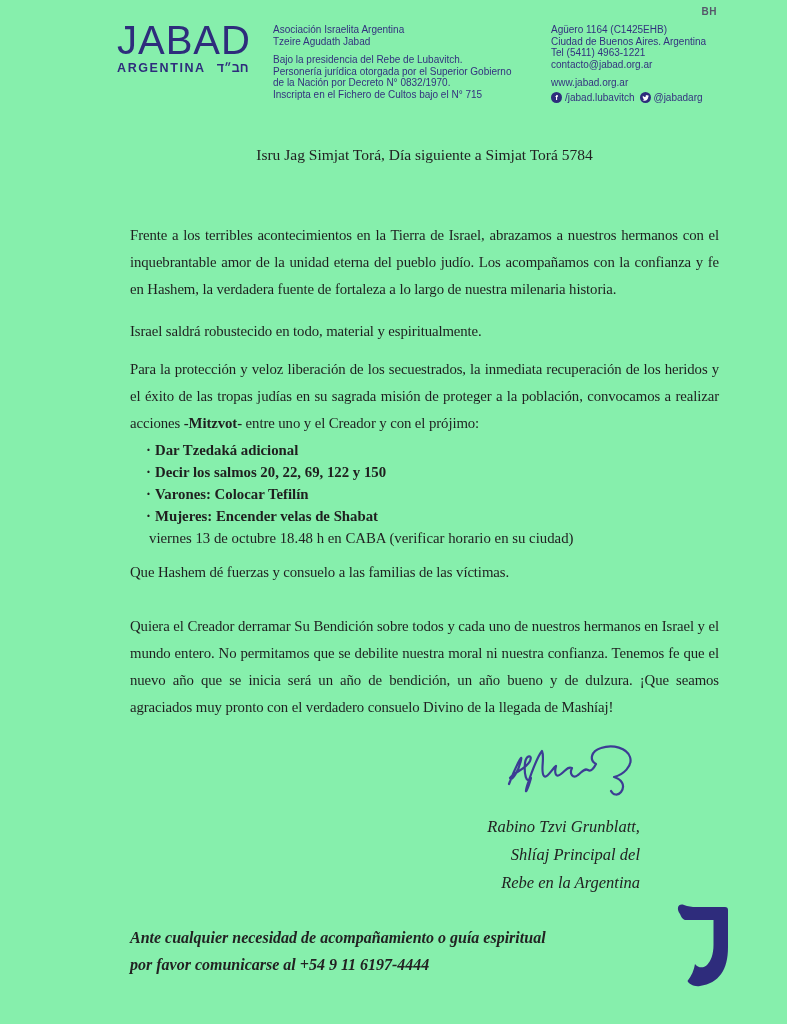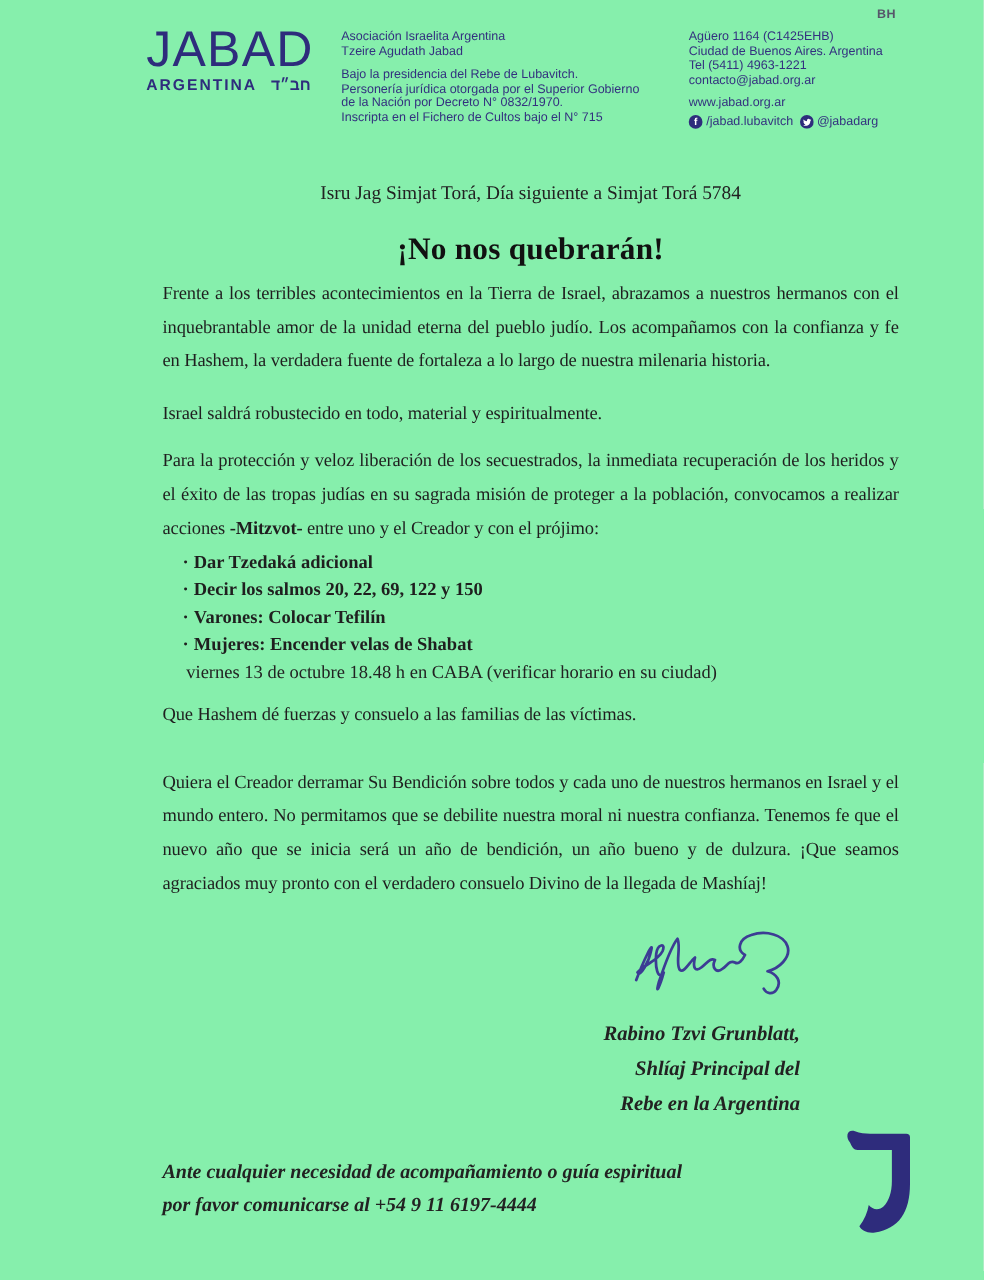--- a/index.html
+++ b/index.html
@@ -59,21 +59,21 @@
   .p4 { top:559px; }
   .p5 { top:574px;margin-top:39px; }
   .action-list { top:439px; left:146px; width:560px; font-size:14.8px; line-height:22px; }
   .action-item { font-weight:bold; }
   .action-item .bullet { display:inline-block; width:9px; font-weight:bold; }
   .action-note { padding-left:3px; color:#222; }
   
   .sig-scrawl { position:absolute; left:497px; top:740px; }
   .sig-text {
     position:absolute; top:813px; right:147px; text-align:right;
-    font-size:16.5px; line-height:28px; font-weight:bold; font-style:italic; color:#222;
+    font-size:16.5px; line-height:28px; font-weight:normal; font-style:italic; color:#222;
   }
   
   .footer-note {
     position:absolute; left:130px; top:924px;
     font-style:italic; font-weight:bold; font-size:16px; line-height:27px; color:#222;
   }
   .j-logo { position:absolute; left:670px; top:900px; }
 </style>
 </head>
 <body>
@@ -122,21 +122,20 @@
             </svg>
           </span>
           <span>@jabadarg</span>
         </span>
       </div>
     </div>
   </header>
 
   <div class="abs dateline">Isru Jag Simjat Torá, Día siguiente a Simjat Torá 5784</div>
 
-  <h1 class="abs title">¡No nos quebrarán!</h1>
 
   <p class="abs para p1">Frente a los terribles acontecimientos en la Tierra de Israel, abrazamos a nuestros hermanos con el inquebrantable amor de la unidad eterna del pueblo judío. Los acompañamos con la confianza y fe en Hashem, la verdadera fuente de fortaleza a lo largo de nuestra milenaria historia.</p>
 
   <p class="abs para p2">Israel saldrá robustecido en todo, material y espiritualmente.</p>
 
   <p class="abs para p3"><span>Para la protección y veloz liberación de los secuestrados, la inmediata recuperación de los heridos y el éxito de las tropas judías en su sagrada misión de proteger a la población, convocamos a realizar acciones </span><b>-Mitzvot-</b><span> entre uno y el Creador y con el prójimo:</span></p>
 
   <div class="abs action-list">
     <div class="action-item"><span class="bullet">·</span><span>Dar Tzedaká adicional</span></div>
     <div class="action-item"><span class="bullet">·</span><span>Decir los salmos 20, 22, 69, 122 y 150</span></div>

